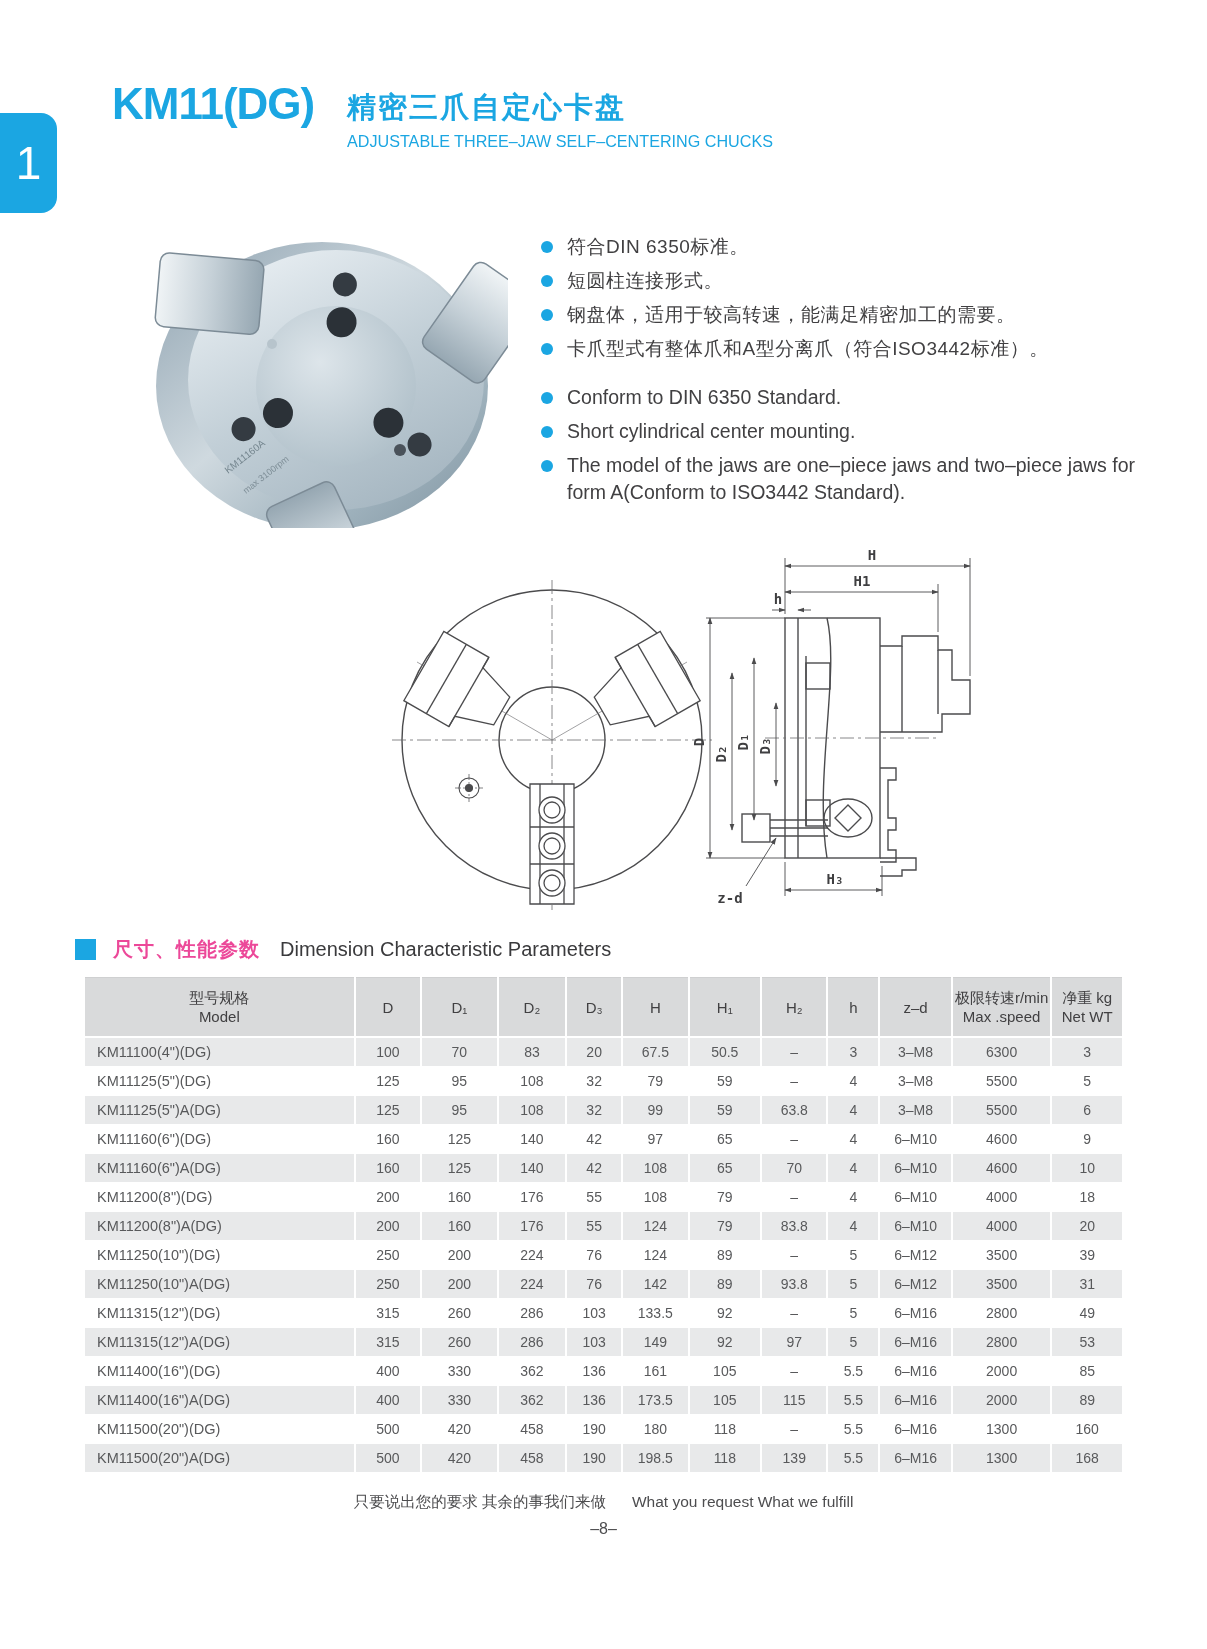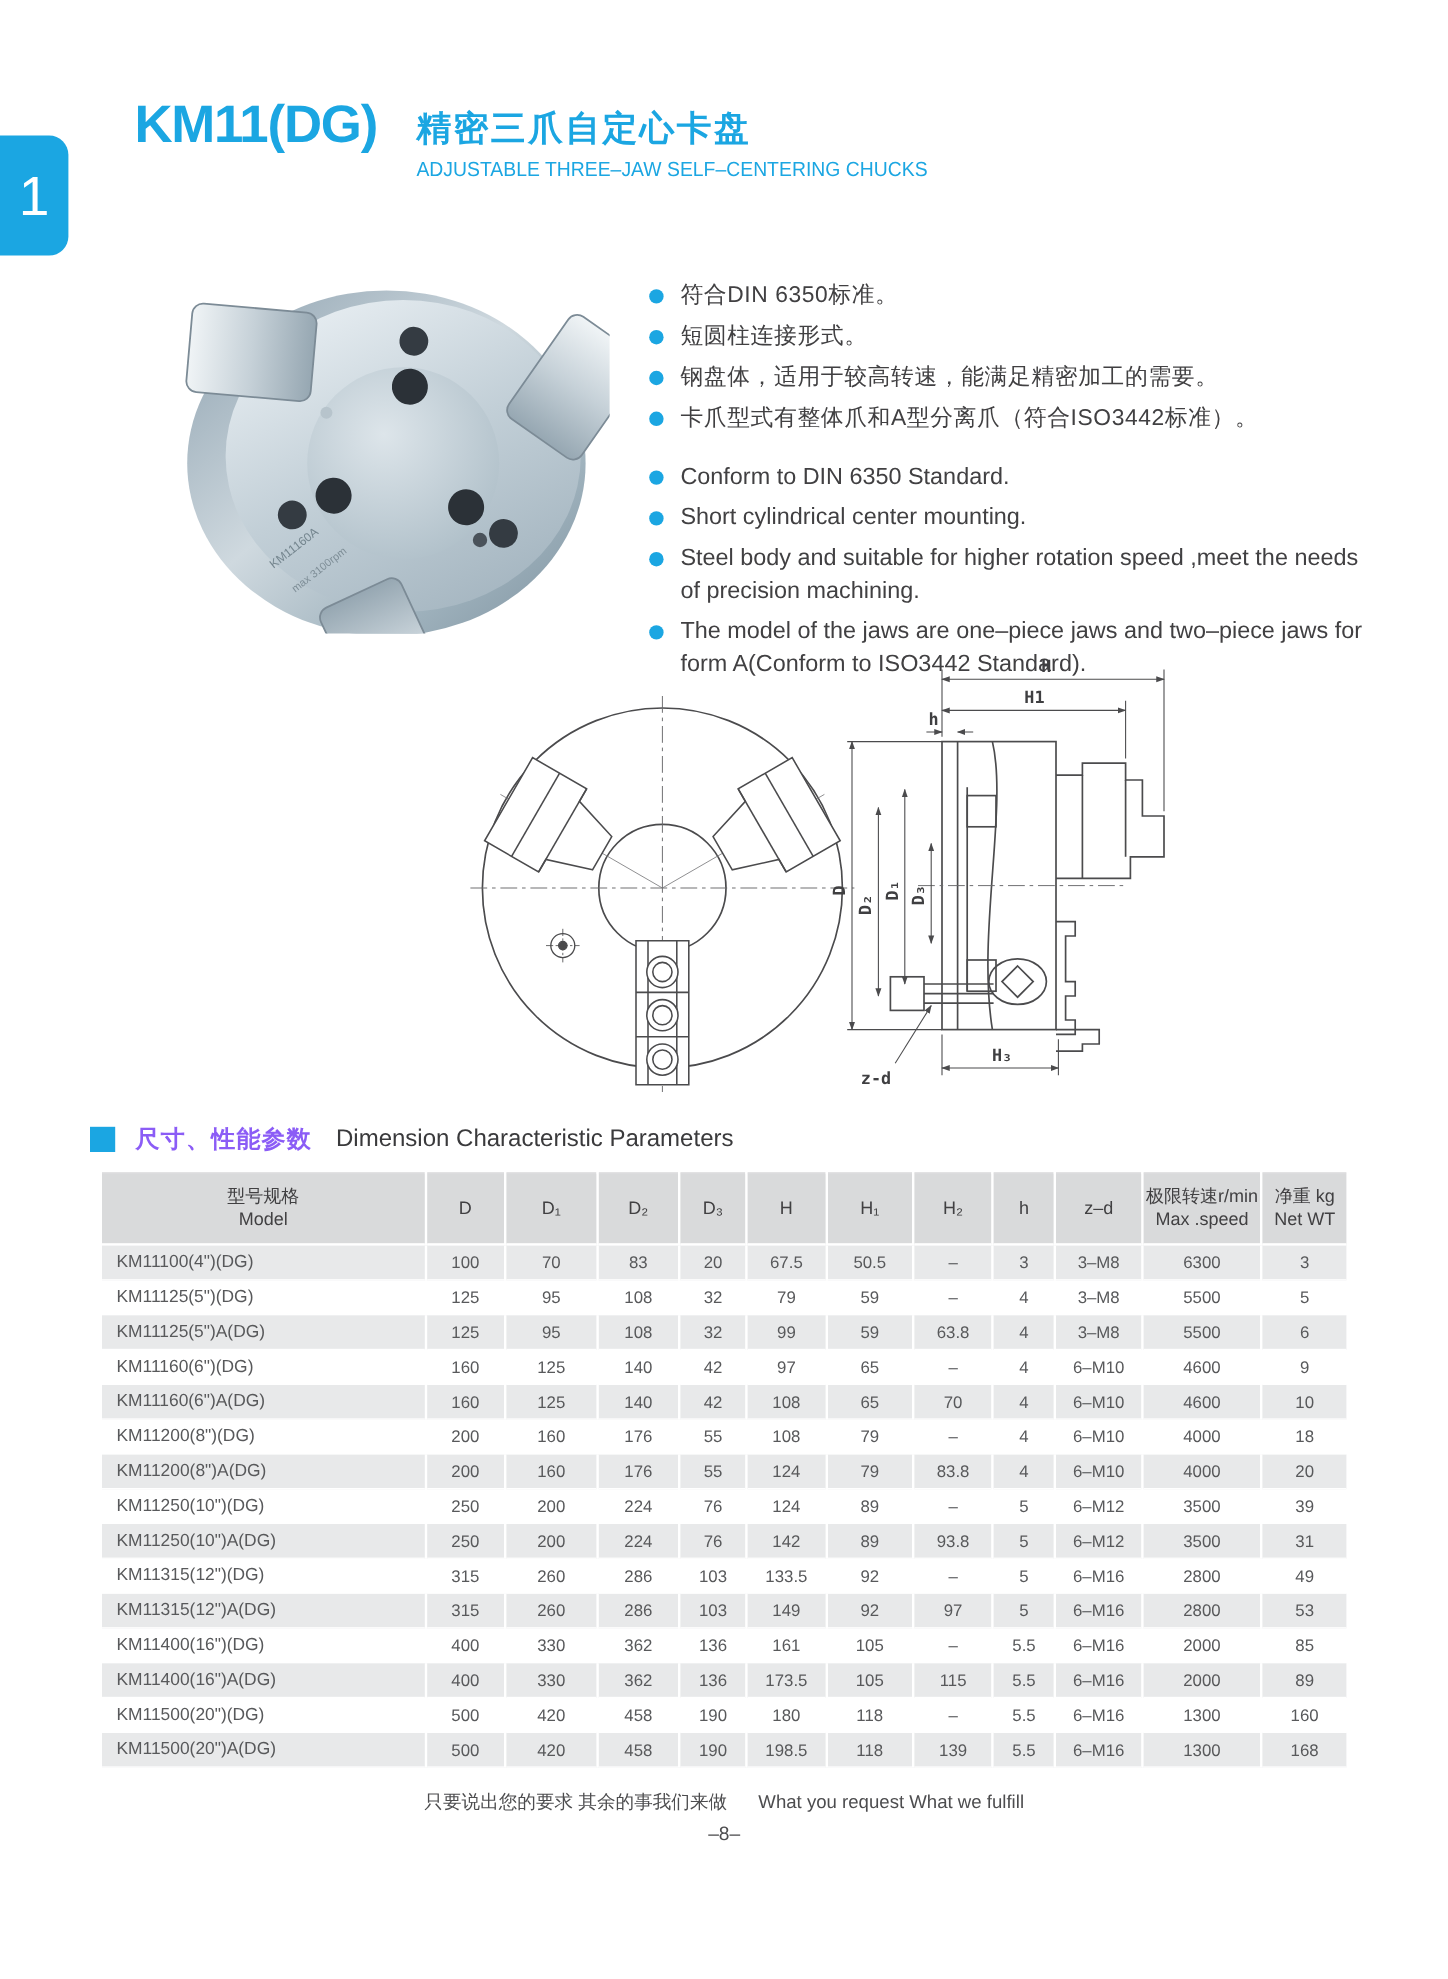--- a/index.html
+++ b/index.html
@@ -30,21 +30,21 @@
   .feature-group.cn .ftxt{font-size:19px;letter-spacing:.5px;}
   
   .photo{position:absolute;left:142px;top:236px;}
   
   .front-view{position:absolute;left:382px;top:572px;}
   .side-view{position:absolute;left:680px;top:518px;}
   svg text.dim{font-family:"DejaVu Sans Mono","Liberation Mono",monospace;font-size:14px;font-weight:bold;fill:#3f3f41;}
   
   .section-heading{position:absolute;left:75px;top:936px;display:flex;align-items:center;}
   .section-heading .sq{width:21px;height:21px;background:var(--accent);margin-right:17px;}
-  .sec-cn{font-size:20px;font-weight:bold;color:#8b5cf6;letter-spacing:1px;}
+  .sec-cn{font-size:20px;font-weight:bold;color:#ec4899;letter-spacing:1px;}
   .sec-en{font-size:20px;color:#3a3a3c;margin-left:20px;}
   
   table.dims{
     position:absolute;left:85px;top:977px;width:1037px;
     border-collapse:collapse;table-layout:fixed;
     border-top:1px solid #cfd0d1;border-bottom:1px solid #cfd0d1;
   }
   table.dims th{
     background:#d9dadb;font-weight:normal;font-size:15px;color:#414042;
     height:54px;vertical-align:middle;line-height:19px;padding:2px 1px;
@@ -155,24 +155,20 @@
         <div class="feature-item">
           <span class="dot"></span>
           <span class="ftxt">Conform to DIN 6350 Standard.</span>
         </div>
         <div class="feature-item">
           <span class="dot"></span>
           <span class="ftxt">Short cylindrical center mounting.</span>
         </div>
         <div class="feature-item">
           <span class="dot"></span>
-          <span class="ftxt">Steel body and suitable for higher rotation speed ,meet the needs of precision machining.</span>
-        </div>
-        <div class="feature-item">
-          <span class="dot"></span>
           <span class="ftxt">The model of the jaws are one–piece jaws and two–piece jaws for form A(Conform to ISO3442 Standard).</span>
         </div>
       </div>
   </div>
 
   <svg class="front-view" width="340" height="345" viewBox="0 0 340 345">
     <g stroke="#4b4b4d" fill="none" stroke-width="1.4">
       <circle cx="170" cy="168" r="150"></circle>
       <circle cx="170" cy="168" r="53"></circle>
     </g>

